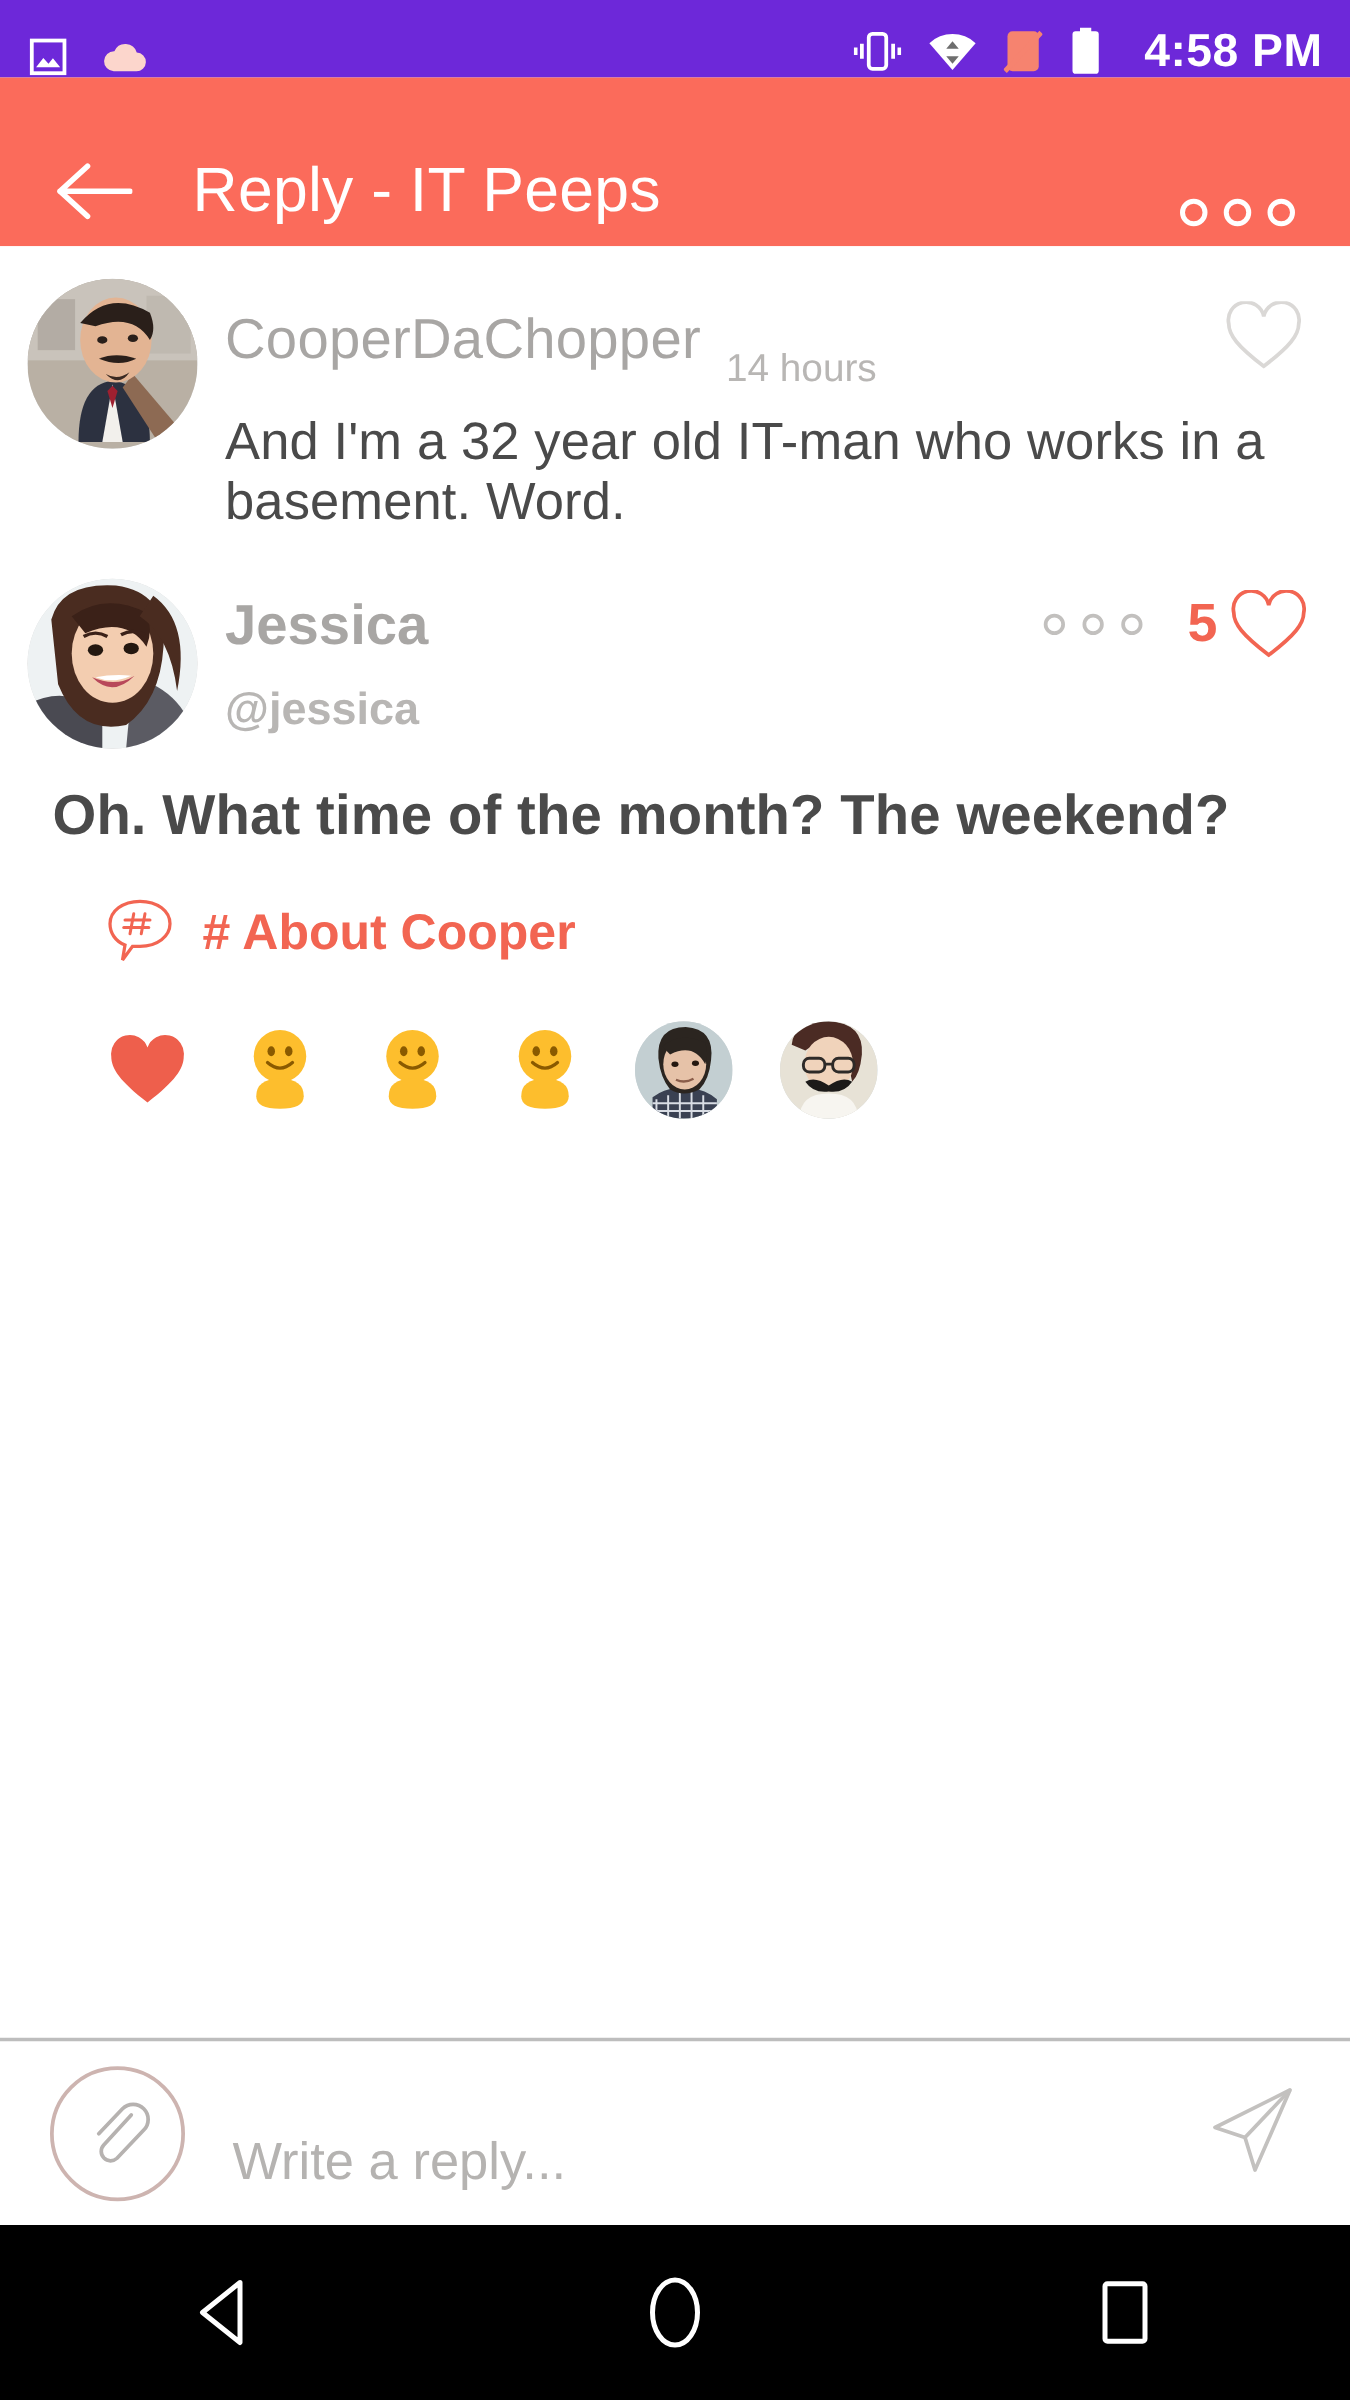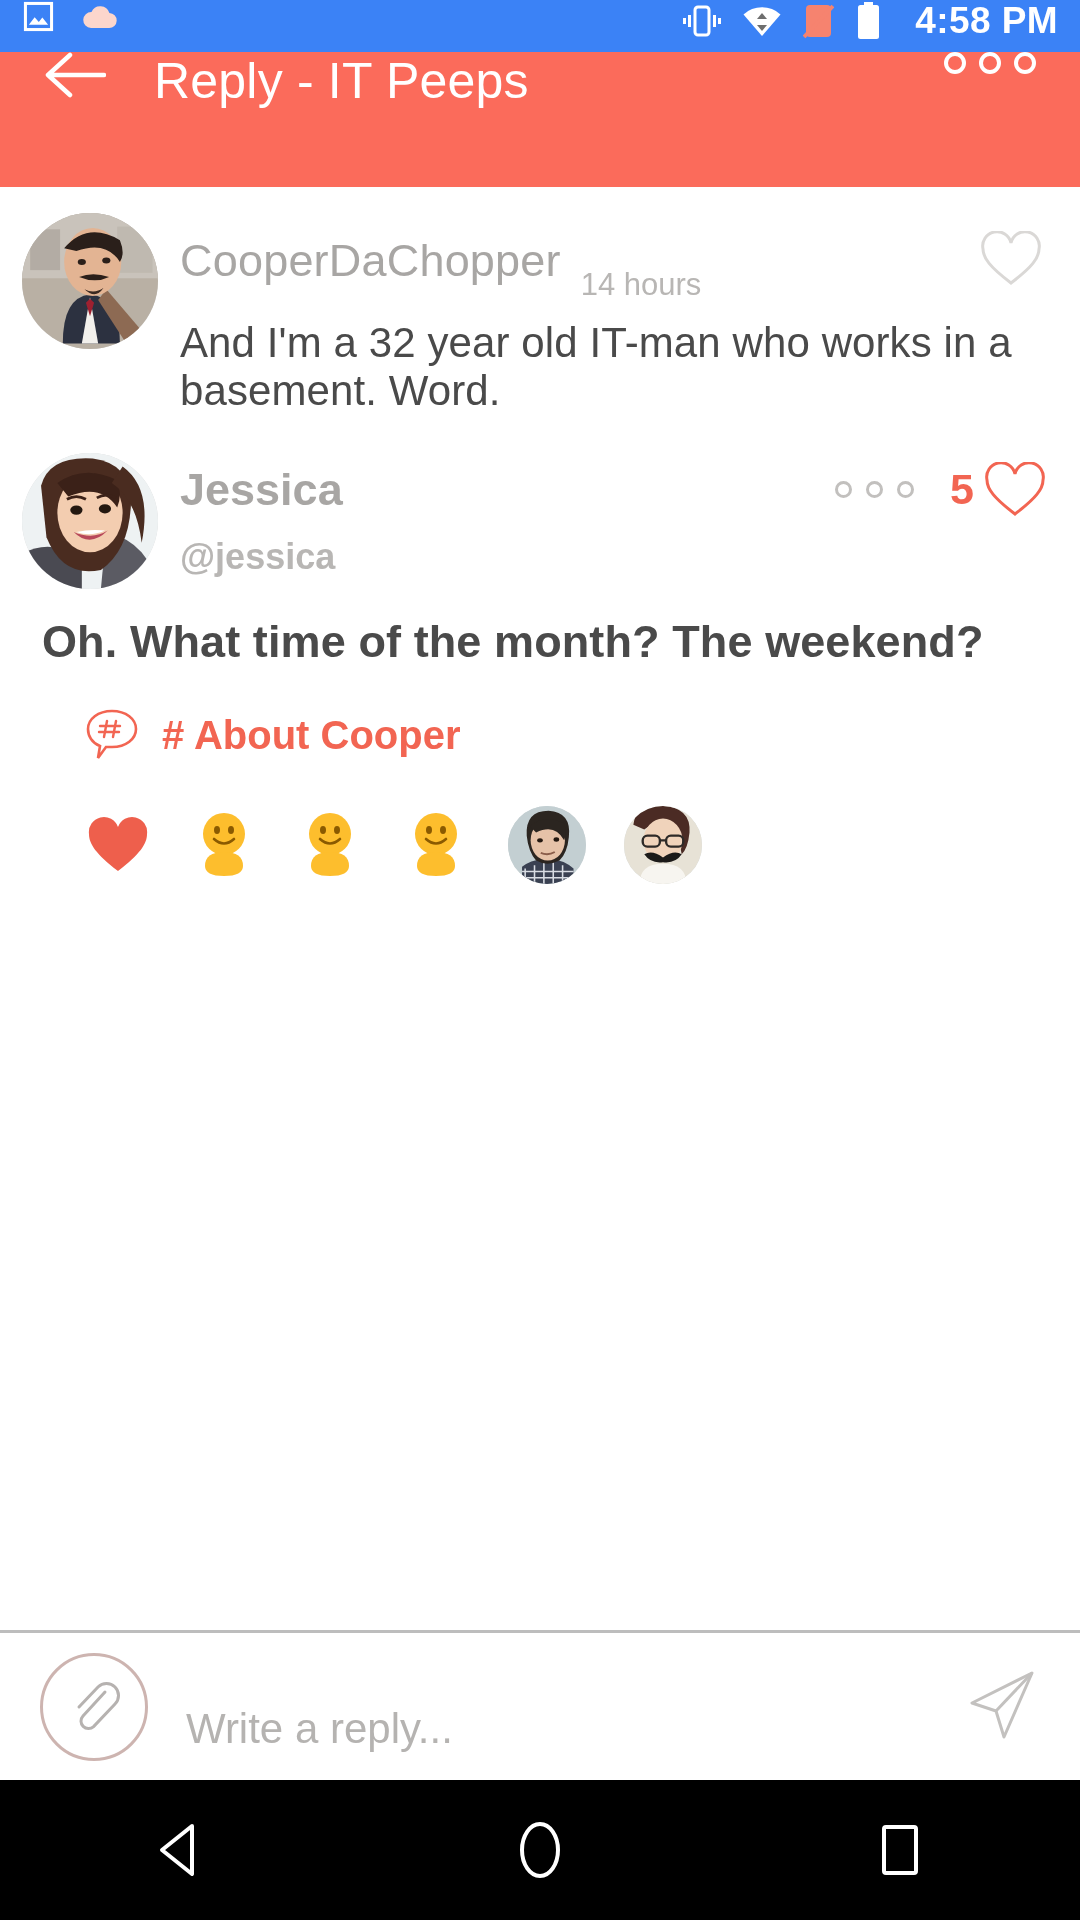--- a/index.html
+++ b/index.html
@@ -6,32 +6,32 @@
   html, body {
     width:1080px; height:1920px;
     background:#ffffff;
     font-family:"Liberation Sans", sans-serif;
     overflow:hidden;
   }
   .screen { position:relative; width:1080px; height:1920px; background:#fff; display:flex; flex-direction:column; }
 
   
   .status-bar {
-    height:52px; background:#3b82f6; flex:0 0 auto;
-    display:flex; align-items:flex-start; padding:0 22px; gap:18px;
+    height:62px; background:#6d28d9; flex:0 0 auto;
+    display:flex; align-items:flex-end; padding:0 22px; gap:18px;
   }
   .status-left { display:flex; align-items:center; gap:26px; }
   .status-right { margin-left:auto; display:flex; align-items:center; gap:22px; }
   .status-time { color:#fff; font-size:37px; font-weight:bold; letter-spacing:0.4px; margin-left:12px; }
   .sb-ico { display:block; }
 
   
   .app-bar {
     height:135px; background:#FB6B5B; flex:0 0 auto;
-    display:flex; align-items:flex-start; padding:0 44px;
+    display:flex; align-items:flex-end; padding:16px 44px;
   }
   .app-title {
     color:#ffffff; font-size:50px; font-weight:400;
     margin-left:48px; letter-spacing:0.2px;
   }
   .overflow-dots { margin-left:auto; display:flex; align-items:center; gap:13px; }
   .ring { width:22px; height:22px; border:4px solid #fff; border-radius:50%; }
 
   
   .thread { flex:1 1 auto; background:#fff; overflow:hidden; position:relative; }

